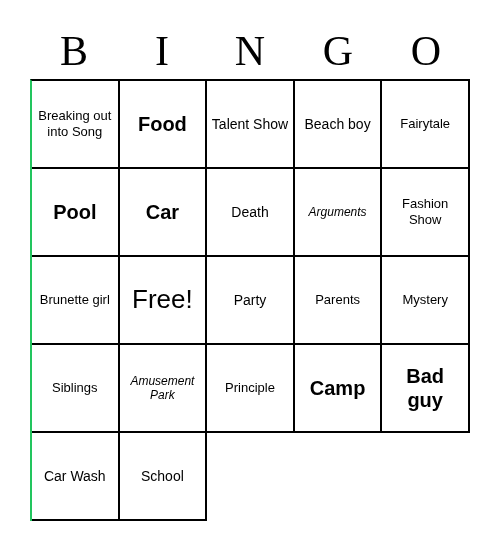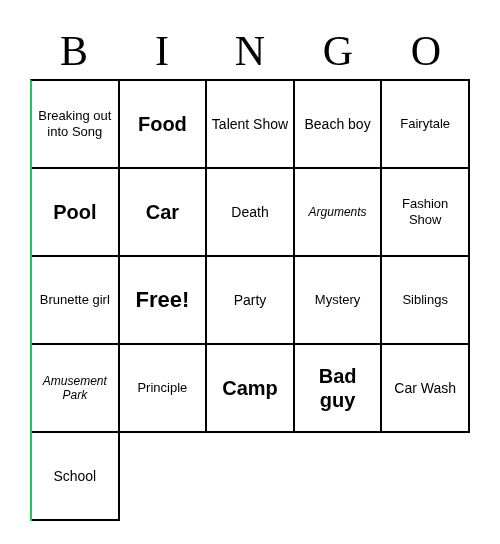--- a/index.html
+++ b/index.html
@@ -60,22 +60,22 @@
     .size-small {
       font-size: 13px;
       font-weight: normal;
     }
     .size-xsmall {
       font-size: 12px;
       font-weight: normal;
       font-style: italic;
     }
     .free-cell {
-      font-size: 22px;
-      font-weight: bold;
+      font-size: 26px;
+      font-weight: normal;
     }
   </style>
 </head>
 <body>
 
 <div class="bingo-card">
   <div class="bingo-header">
   <div class="bingo-header-cell">B</div>
       <div class="bingo-header-cell">I</div>
       <div class="bingo-header-cell">N</div>
@@ -116,20 +116,23 @@
       <div class="bingo-cell">
         <span class="cell-text size-small">Brunette girl</span>
       </div>
       <div class="bingo-cell">
         <span class="cell-text free-cell">Free!</span>
       </div>
       <div class="bingo-cell">
         <span class="cell-text size-medium">Party</span>
       </div>
       <div class="bingo-cell">
+        <span class="cell-text size-small">Parents</span>
+      </div>
+      <div class="bingo-cell">
         <span class="cell-text size-small">Mystery</span>
       </div>
       <div class="bingo-cell">
         <span class="cell-text size-small">Siblings</span>
       </div>
       <div class="bingo-cell">
         <span class="cell-text size-xsmall">Amusement Park</span>
       </div>
       <div class="bingo-cell">
         <span class="cell-text size-small">Principle</span>

